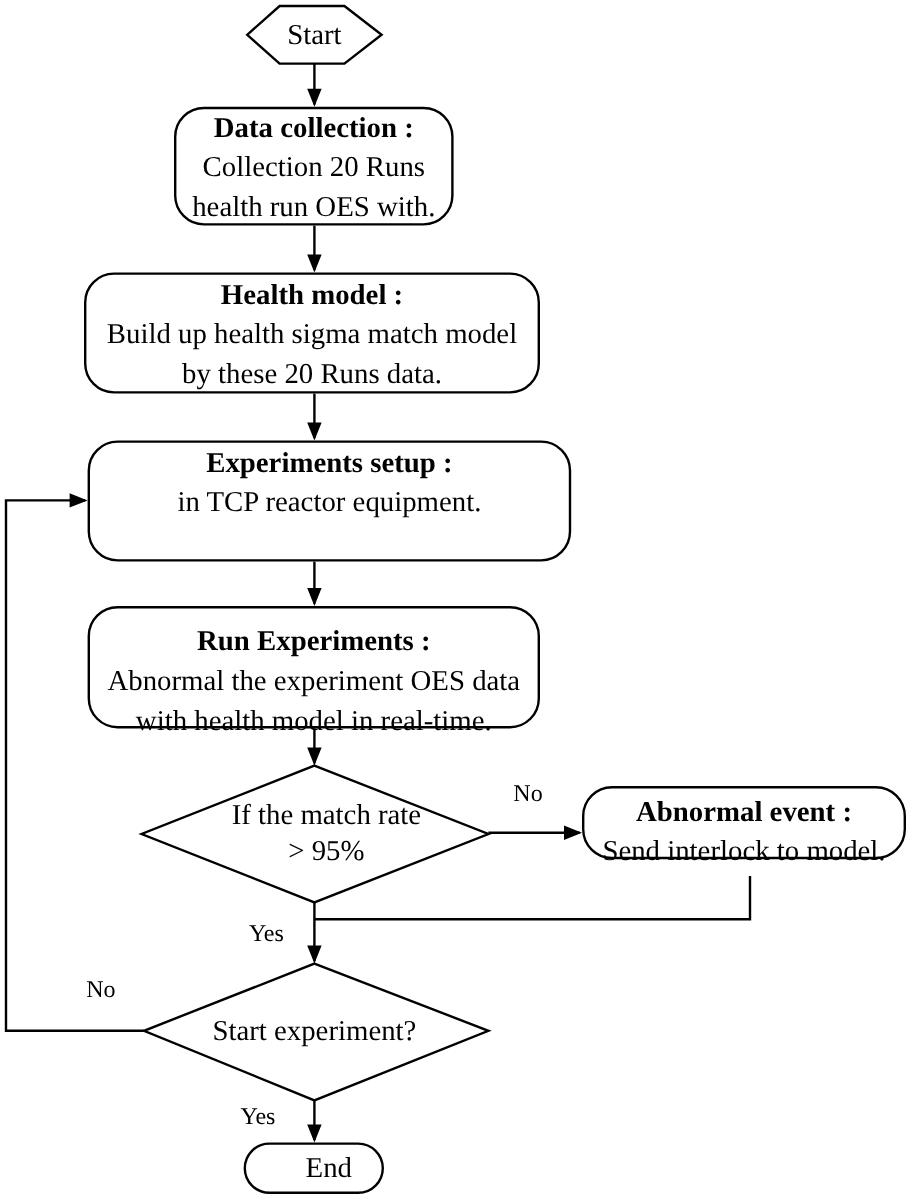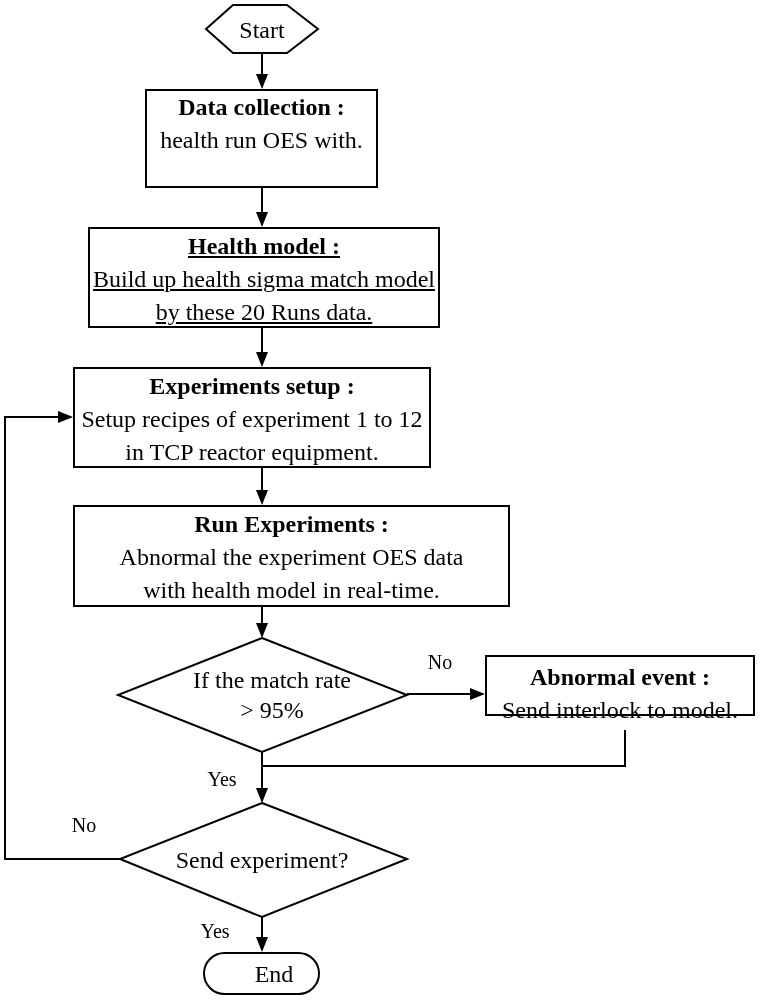--- a/index.html
+++ b/index.html
@@ -22,20 +22,21 @@
     top: 0;
     width: 763px;
     height: 1000px;
     z-index: 0;
   }
   .node {
     position: absolute;
     box-sizing: border-box;
     z-index: 1;
     text-align: center;
+    border-radius: 25px;
   }
   .proc-box {
     border: 2px solid #000000;
     background: #ffffff;
     font-size: 24px;
     line-height: 33px;
   }
   .proc-box .title {
     font-weight: bold;
   }
@@ -117,52 +118,52 @@
     <polygon class="arrowhead" points="73,417 58,411 58,423"></polygon>
 
     <line class="edge" x1="262" y1="917" x2="262" y2="950"></line>
     <polygon class="arrowhead" points="262,952 256,937 268,937"></polygon>
   </svg>
 
   <div class="shape-label" style="left:262px; top:30px;">Start</div>
 
   <div class="node proc-box" style="left:145px; top:89px; width:233px; height:99px;">
     <div class="title">Data collection :</div>
+    <div>Collection 20 Runs</div>
     <div>health run OES with.</div>
   </div>
 
-  <div class="node proc-box" style="left:88px; top:227px; width:352px; height:101px; padding-top:1px;text-decoration:underline;">
+  <div class="node proc-box" style="left:70px; top:227px; width:380px; height:101px; padding-top:1px;">
     <div class="title">Health model :</div>
     <div>Build up health sigma match model</div>
     <div>by these 20 Runs data.</div>
   </div>
 
-  <div class="node proc-box" style="left:73px; top:367px; width:358px; height:101px; padding-top:1px;">
+  <div class="node proc-box" style="left:73px; top:367px; width:403px; height:101px; padding-top:1px;">
     <div class="title">Experiments setup :</div>
-    <div>Setup recipes of experiment 1 to 12</div>
     <div>in TCP reactor equipment.</div>
   </div>
 
-  <div class="node proc-box" style="left:73px; top:505px; width:437px; height:102px; padding-top:1px;">
+  <div class="node proc-box" style="left:73px; top:505px; width:377px; height:102px; padding-top:12px;">
     <div class="title">Run Experiments :</div>
     <div>Abnormal the experiment OES data</div>
     <div>with health model in real-time.</div>
   </div>
 
   <div class="shape-label" style="left:272px; top:695px;">
     <div>If the match rate</div>
     <div>&gt; 95%</div>
   </div>
 
   <div class="node proc-box" style="left:485px; top:655px; width:270px; height:61px; padding-top:4px;">
     <div class="title">Abnormal event :</div>
     <div>Send interlock to model.</div>
   </div>
 
-  <div class="shape-label" style="left:262px; top:860px;">Send experiment?</div>
+  <div class="shape-label" style="left:262px; top:860px;">Start experiment?</div>
 
   <div class="node terminator-end"></div>
   <div class="shape-label" style="left:274px; top:974px;">End</div>
 
   <div class="edge-label" style="left:440px; top:662px;">No</div>
   <div class="edge-label" style="left:222px; top:779px;">Yes</div>
   <div class="edge-label" style="left:84px; top:825px;">No</div>
   <div class="edge-label" style="left:215px; top:931px;">Yes</div>
 
 </div>

